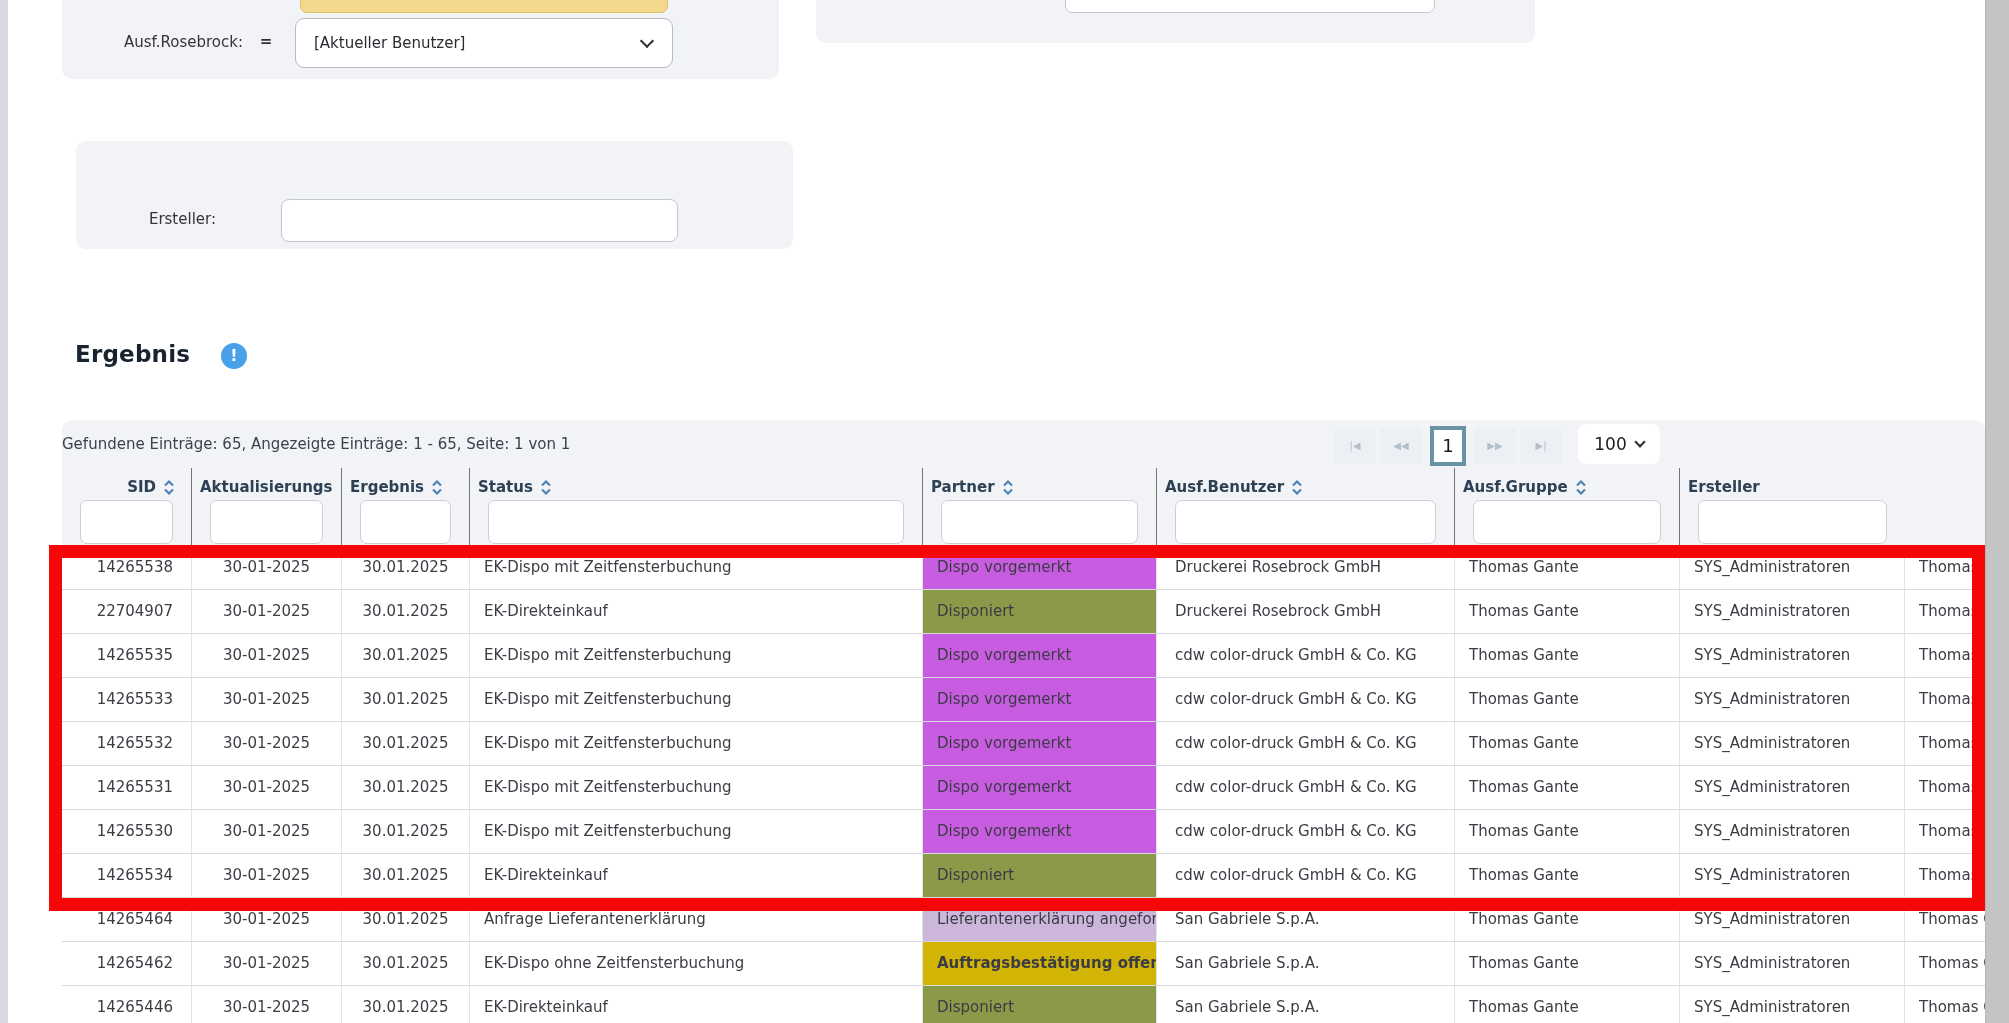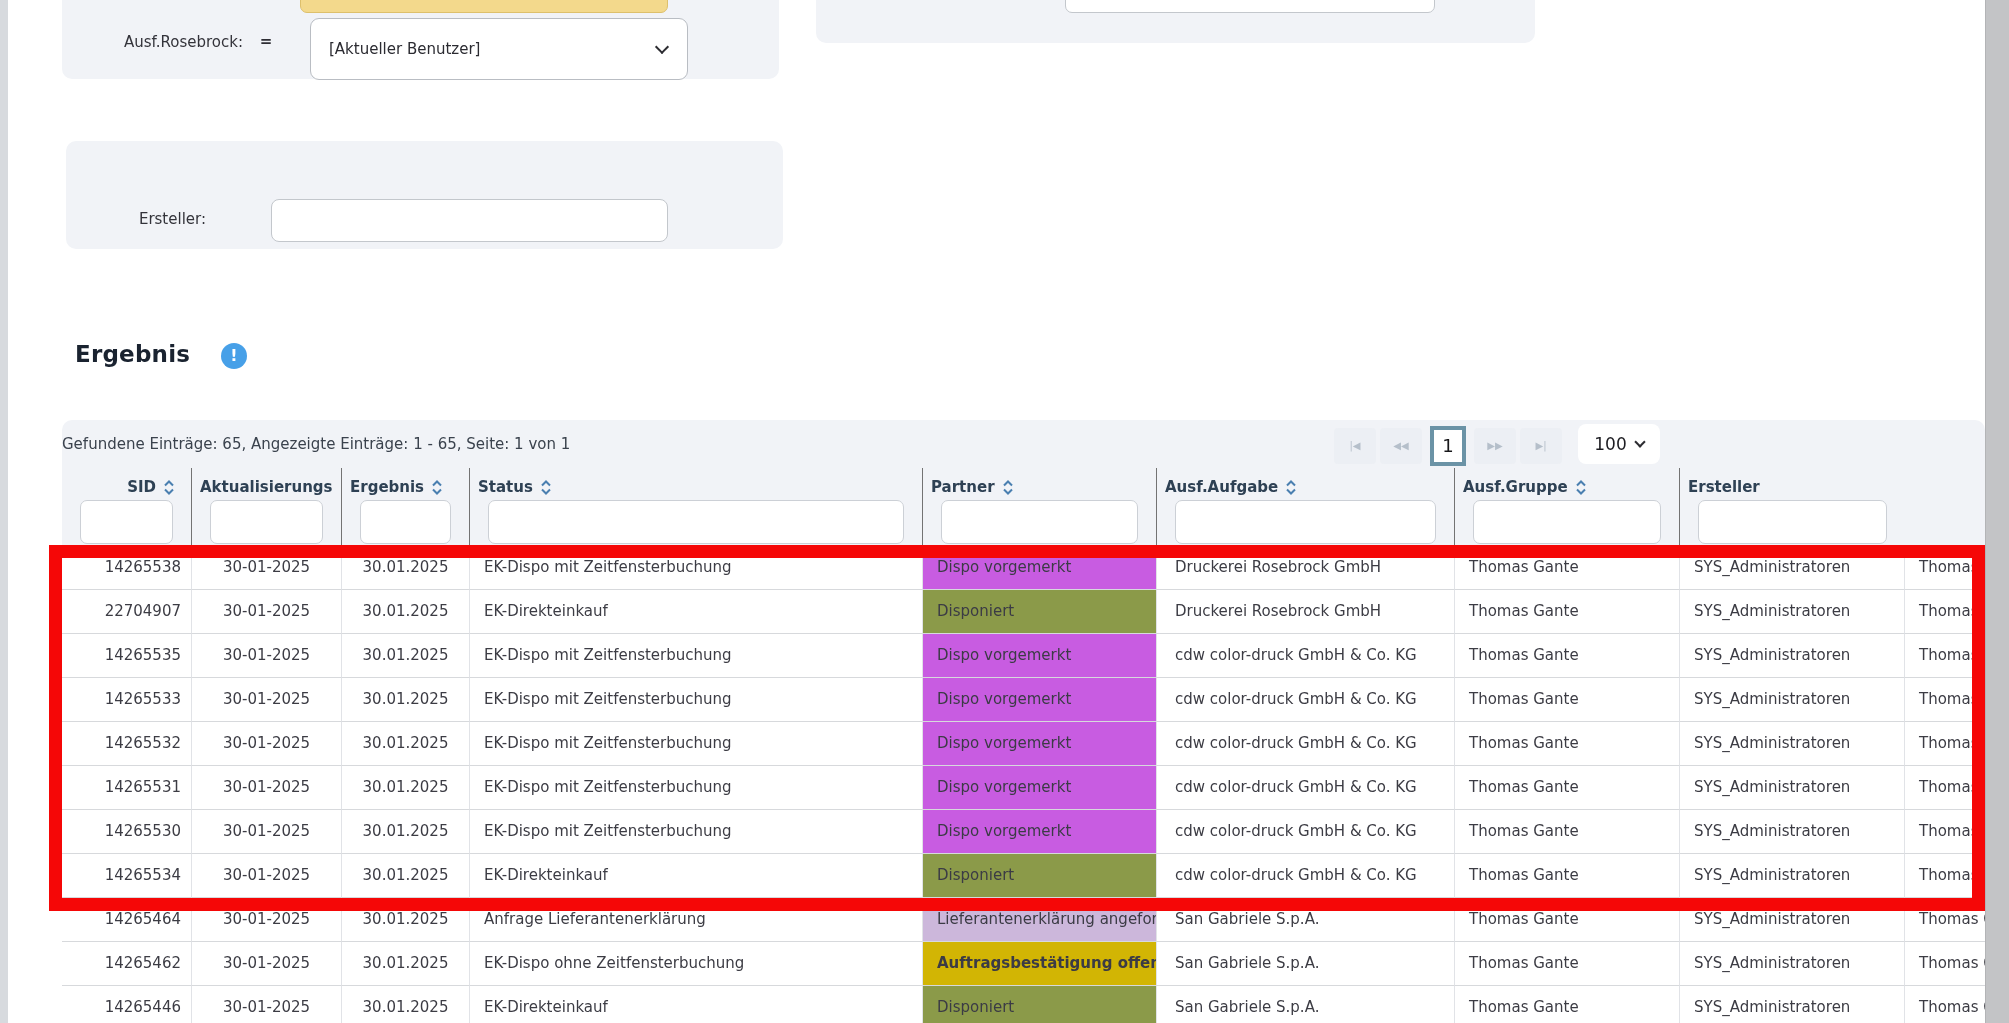--- a/index.html
+++ b/index.html
@@ -10,33 +10,33 @@
     color:#3c3c44; font-size:15px;
   }
   
   .left-strip { position:absolute; left:0; top:0; width:8px; height:1023px; background:#d7dade; }
   .scrollbar { position:absolute; right:0; top:0; width:24px; height:1023px; background:#c3c4c6; border-left:1px solid #b3b4b6; z-index:70; }
 
   
   .panel { position:absolute; background:#f1f3f7; border-radius:10px; }
   .panel-user { left:62px; top:-24px; width:717px; height:103px; }
   .panel-right { left:816px; top:-24px; width:719px; height:67px; }
-  .panel-creator { left:66px; top:141px; width:717px; height:108px; }
+  .panel-creator { left:76px; top:141px; width:717px; height:108px; }
 
   .yellow-field { position:absolute; left:238px; top:6px; width:368px; height:31px;
     background:#f3d98c; border:1px solid #ddc06c; border-radius:7px; }
   .sliver-field { position:absolute; left:249px; top:6px; width:370px; height:31px;
     background:#ffffff; border:1px solid #c3c7cc; border-radius:7px; }
 
   .inline-label { position:absolute; text-align:right; color:#33333a; font-size:15px; }
   .lbl-user { left:18px; top:57px; width:163px; }
   .eq-sign  { left:196px; top:56px; width:16px; text-align:center; font-weight:bold; color:#2e2e34; }
   .lbl-creator { left:20px; top:69px; width:120px; }
 
-  .select-box { position:absolute; left:248px; top:42px; width:378px; height:62px;
+  .select-box { position:absolute; left:233px; top:42px; width:378px; height:50px;
     background:#fff; border:1px solid #b9bdc3; border-radius:9px;
     display:flex; align-items:center; padding:0 20px 0 18px; color:#2b2b31; cursor:pointer; }
   .select-box .val { flex:1; }
   .chev { width:10px; height:10px; border-right:2.4px solid #2c2c31; border-bottom:2.4px solid #2c2c31;
     transform:rotate(45deg); margin-top:-5px; }
   .text-input { position:absolute; background:#fff; border:1px solid #c3c7cc; border-radius:8px;
     font:inherit; padding:0 10px; }
   .inp-creator { left:205px; top:58px; width:397px; height:43px; }
 
   
@@ -72,21 +72,21 @@
     font-weight:bold; color:#2e4154; white-space:nowrap; }
   .hlab.right { justify-content:flex-end; padding-right:16px; }
   .sorticon path { stroke:#4a7fb0; stroke-width:2; fill:none; }
   .finput { display:block; width:calc(100% - 36px); margin-left:18px; height:44px;
     background:#fff; border:1px solid #ccd0d6; border-radius:7px; font:inherit; padding:0 8px; }
 
   .rows { position:absolute; top:126px; left:0; background:#fff; }
   .cell { height:44px; line-height:43px; border-right:1px solid #e1e3e7; border-bottom:1px solid #d7d9dc;
     padding-left:14px; white-space:nowrap; overflow:hidden; color:#3c3c44; }
   .cell:nth-child(9n) { border-right:none; }
-  .c-sid { text-align:right; padding-right:10px; padding-left:0; }
+  .c-sid { text-align:right; padding-right:18px; padding-left:0; }
   .c-updated,.c-created { text-align:center; padding-left:0; }
   .c-partner { padding-left:18px; }
   .c-status { color:#3b3b45; }
 
   
   .red-box { position:absolute; left:49px; top:545px; width:1936px; height:366px;
     border:13px solid #f50707; z-index:60; pointer-events:none; }
 </style>
 </head>
 <body>
@@ -173,21 +173,21 @@
           <span>Partner</span>
           <svg class="sorticon" width="12" height="17" viewBox="0 0 12 17">
             <path d="M2 6.5 L6 2.5 L10 6.5"></path>
             <path d="M2 10.5 L6 14.5 L10 10.5"></path>
           </svg>
         </div>
         <input class="finput" style="">
       </div>
       <div class="fcell">
         <div class="hlab">
-          <span>Ausf.Aufgabe</span>
+          <span>Ausf.Benutzer</span>
           <svg class="sorticon" width="12" height="17" viewBox="0 0 12 17">
             <path d="M2 6.5 L6 2.5 L10 6.5"></path>
             <path d="M2 10.5 L6 14.5 L10 10.5"></path>
           </svg>
         </div>
         <input class="finput" style="">
       </div>
       <div class="fcell">
         <div class="hlab">
           <span>Ausf.Gruppe</span>

